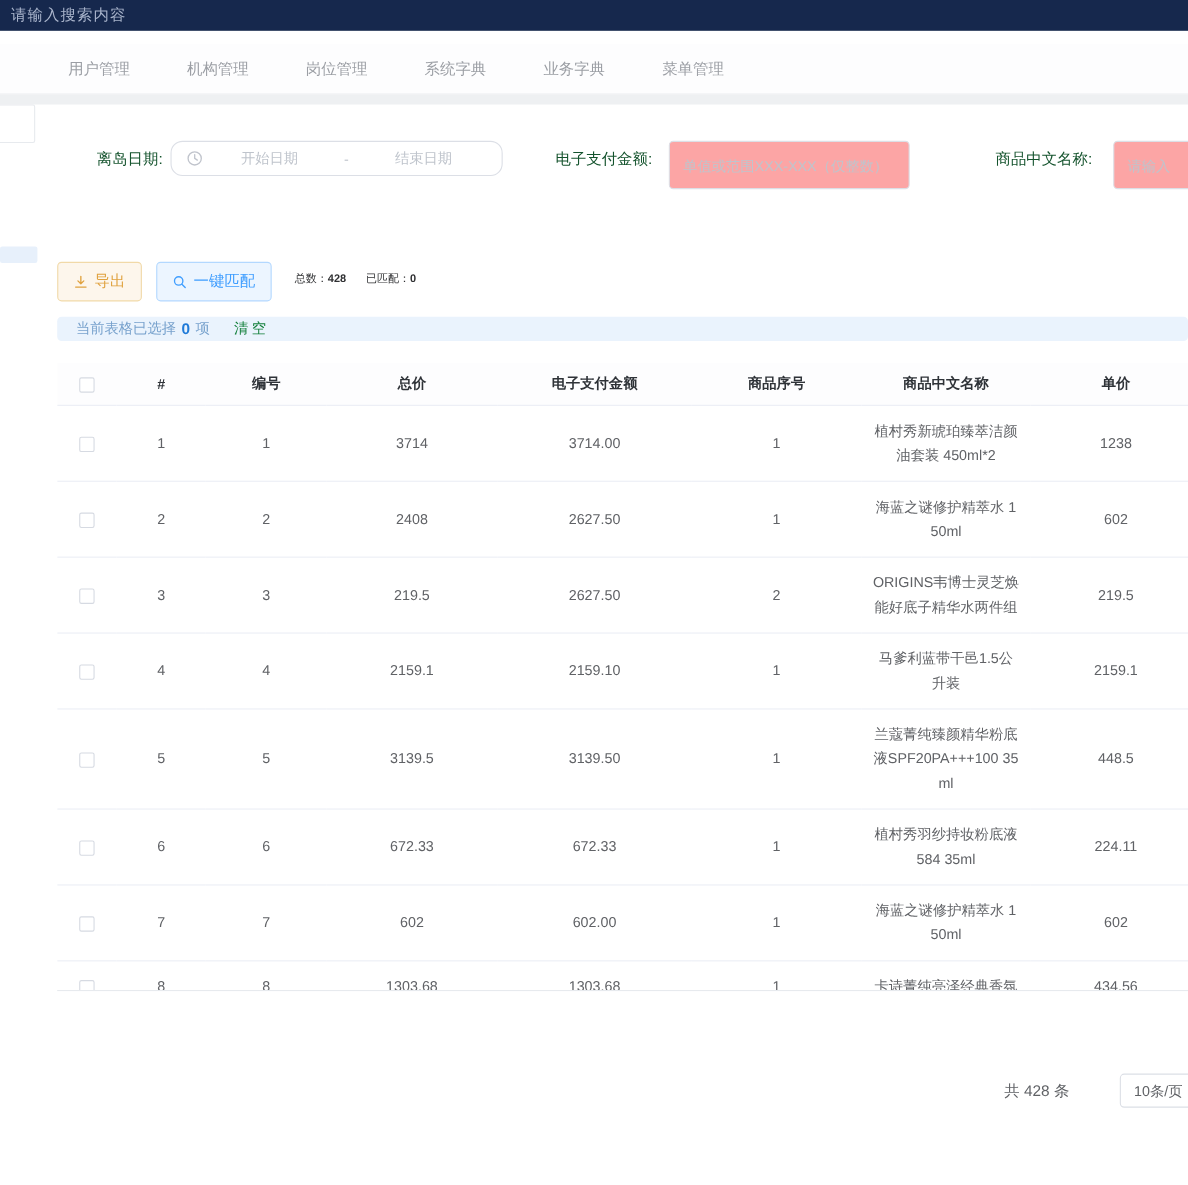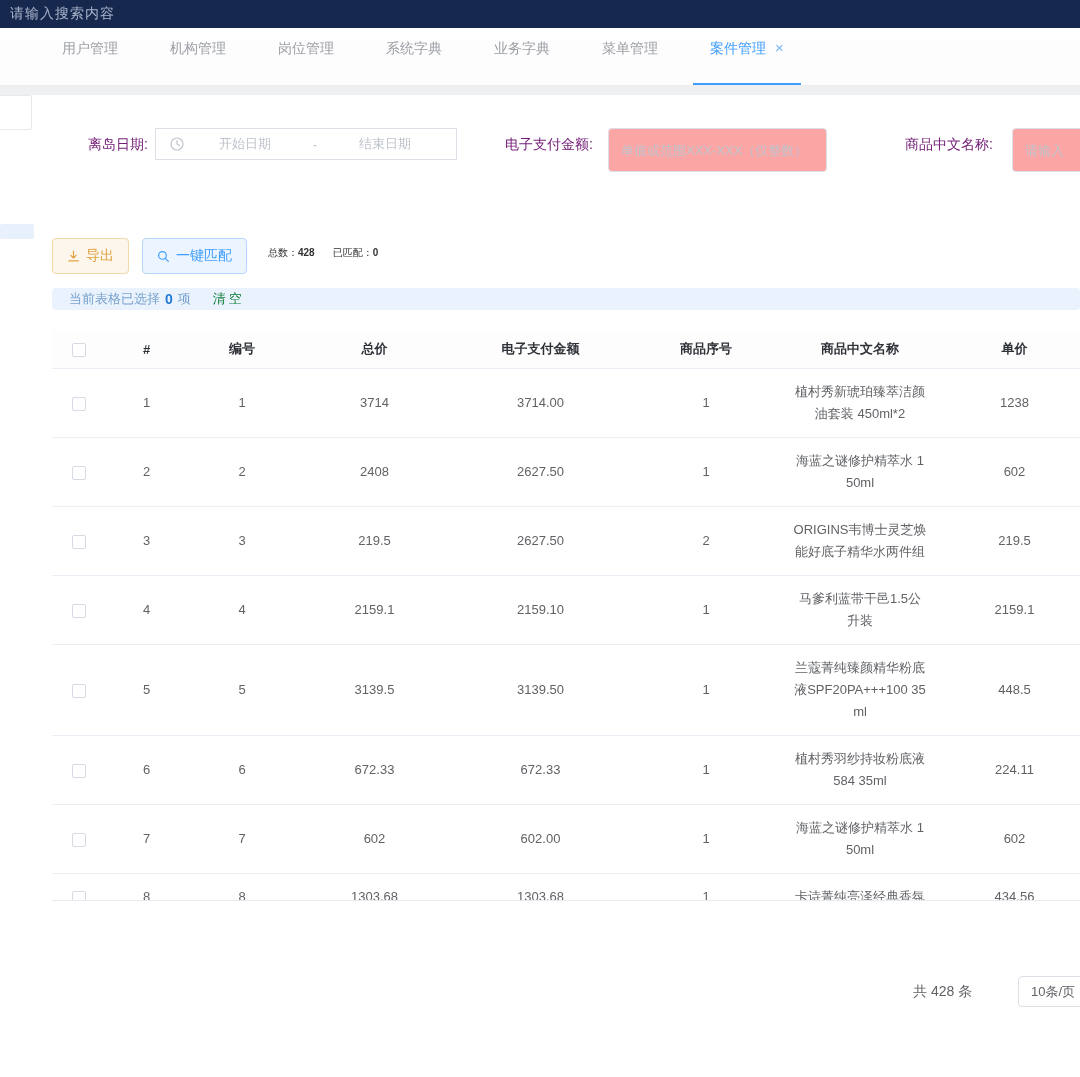--- a/index.html
+++ b/index.html
@@ -8,34 +8,34 @@
     background:#ffffff;
     font-family:"Liberation Sans","DejaVu Sans",sans-serif;
     -webkit-font-smoothing:antialiased;
   }
   
   .topbar{position:absolute;left:0;top:0;width:1080px;height:28px;background:#16284d}
   .topbar-search{position:absolute;left:10px;top:5px;font-size:14px;color:#a9b4cb;letter-spacing:1px}
   
   .tabbar{position:absolute;left:0;top:40px;width:1080px;height:46px;background:#fdfdfe;
     display:flex;align-items:stretch;padding-left:45px;box-sizing:border-box;border-bottom:1px solid #ebedf0}
-  .tab{display:flex;align-items:flex-start;padding:0 17px;margin-right:18px;font-size:14px;color:#9b9ea4;cursor:pointer;box-sizing:border-box}
+  .tab{display:flex;align-items:center;padding:0 17px;margin-right:18px;font-size:14px;color:#9b9ea4;cursor:pointer;box-sizing:border-box}
   .tab.active{color:#409eff;font-weight:500;border-bottom:2px solid #409eff}
   .tab-close{margin-left:9px;font-size:15px;color:#74b4f5;line-height:1}
   .strip{position:absolute;left:0;top:86px;width:1080px;height:9px;background:#eef0f2}
   
   .corner-box{position:absolute;left:-2px;top:95px;width:32px;height:33px;background:#fff;border:1px solid #e7eaee;border-radius:2px}
   .edge-highlight{position:absolute;left:0;top:224px;width:34px;height:15px;background:#e7f0fb;border-radius:2px}
   
-  .flabel{position:absolute;top:128px;line-height:32px;font-size:14px;color:#701a75}
+  .flabel{position:absolute;top:128px;line-height:32px;font-size:14px;color:#14532d}
   .lbl-date{left:88px}
   .lbl-epay{left:505px}
   .lbl-product{left:905px}
   .date-range{position:absolute;left:155px;top:128px;width:302px;height:32px;box-sizing:border-box;
-    border:1px solid #dcdfe6;border-radius:0;background:#fff;display:flex;align-items:center;padding:0 10px;cursor:pointer}
+    border:1px solid #dcdfe6;border-radius:11px;background:#fff;display:flex;align-items:center;padding:0 10px;cursor:pointer}
   .date-range .ph{font-size:13px;color:#bfc4cc}
   .date-start,.date-end{flex:1;text-align:center}
   .date-sep{width:18px;text-align:center;color:#bfc4cc;font-size:13px}
   .clock{flex:0 0 14px;height:14px;margin-left:4px}
   .text-input{position:absolute;top:128px;height:44px;box-sizing:border-box;border:1px solid #dcdfe6;border-radius:4px;
     background:#fca5a5;font-size:13px;color:#606266;padding:0 12px;outline:none;font-family:inherit}
   .text-input::placeholder{color:#bfc4cc}
   .input-epay{left:608px;width:219px}
   .input-product{left:1012px;width:110px}
   
@@ -85,24 +85,20 @@
       <span>岗位管理</span>
     </div>
     <div class="tab">
       <span>系统字典</span>
     </div>
     <div class="tab">
       <span>业务字典</span>
     </div>
     <div class="tab">
       <span>菜单管理</span>
-    </div>
-    <div class="tab active">
-      <span>案件管理</span>
-      <span class="tab-close">×</span>
     </div>
   </nav>
 <div class="strip"></div>
 
 <div class="corner-box"></div>
 <div class="edge-highlight"></div>
 
 <div>
   <span class="flabel lbl-date">离岛日期:</span>
   <div class="date-range">

